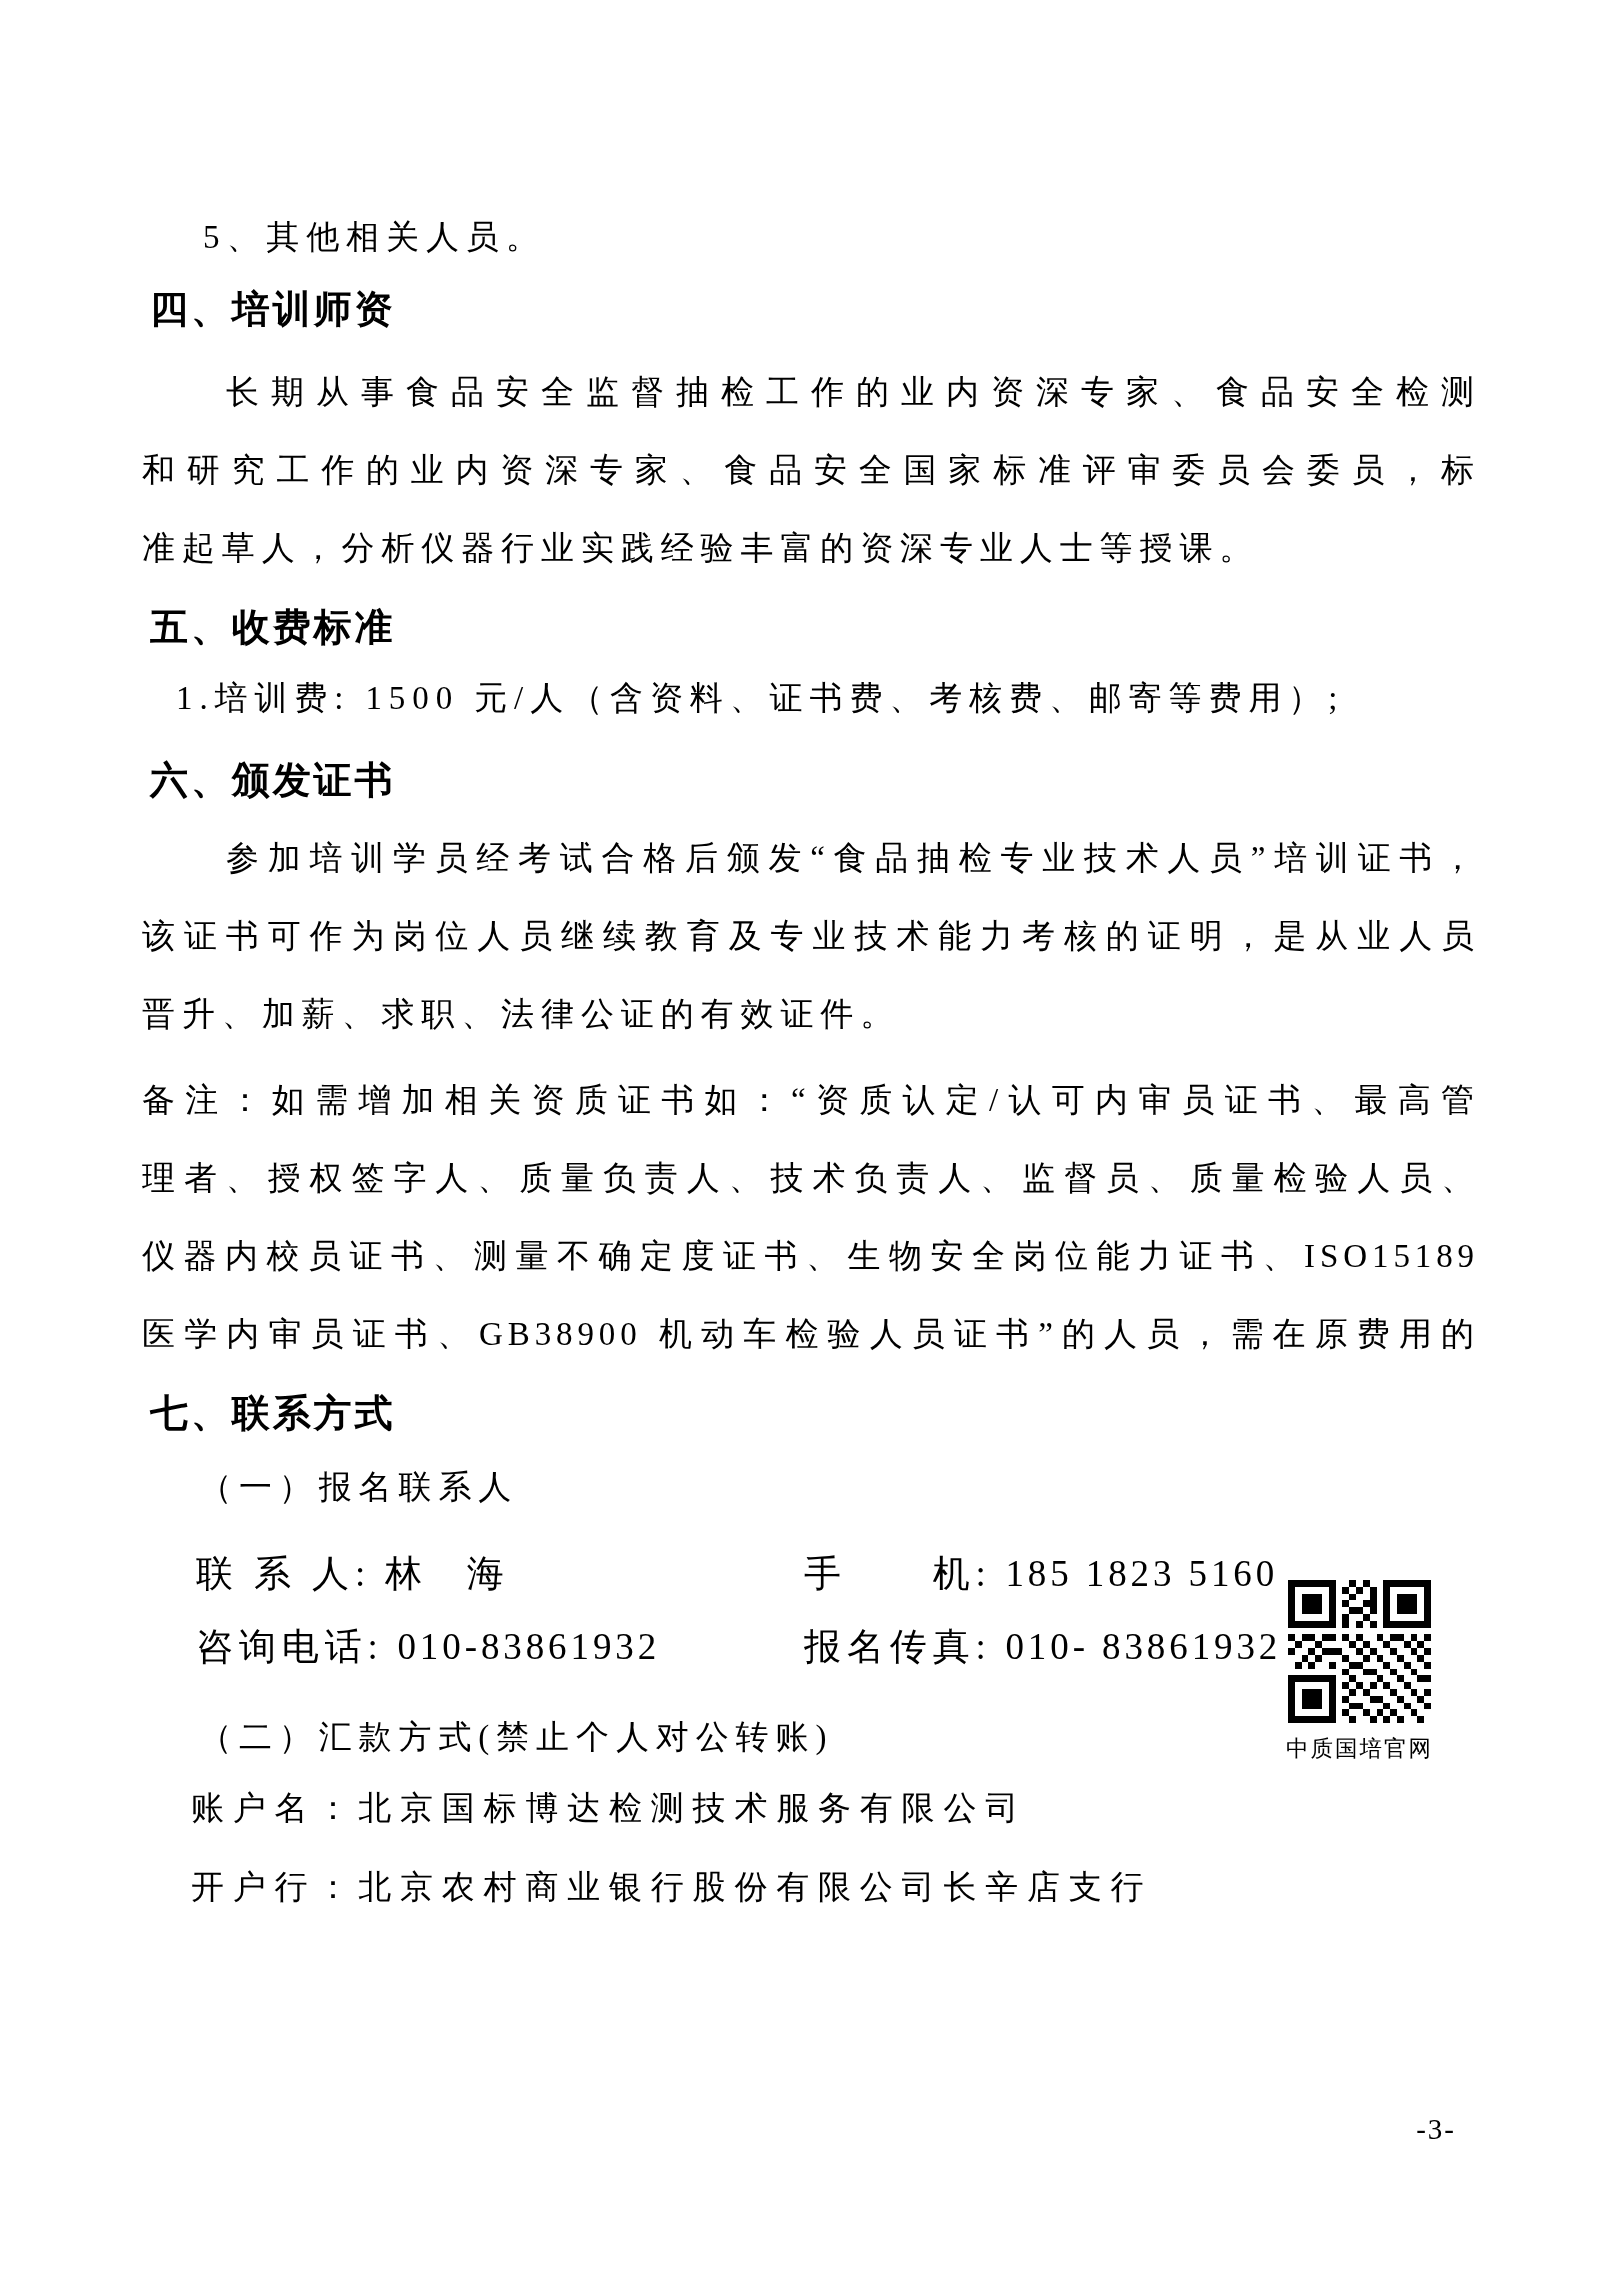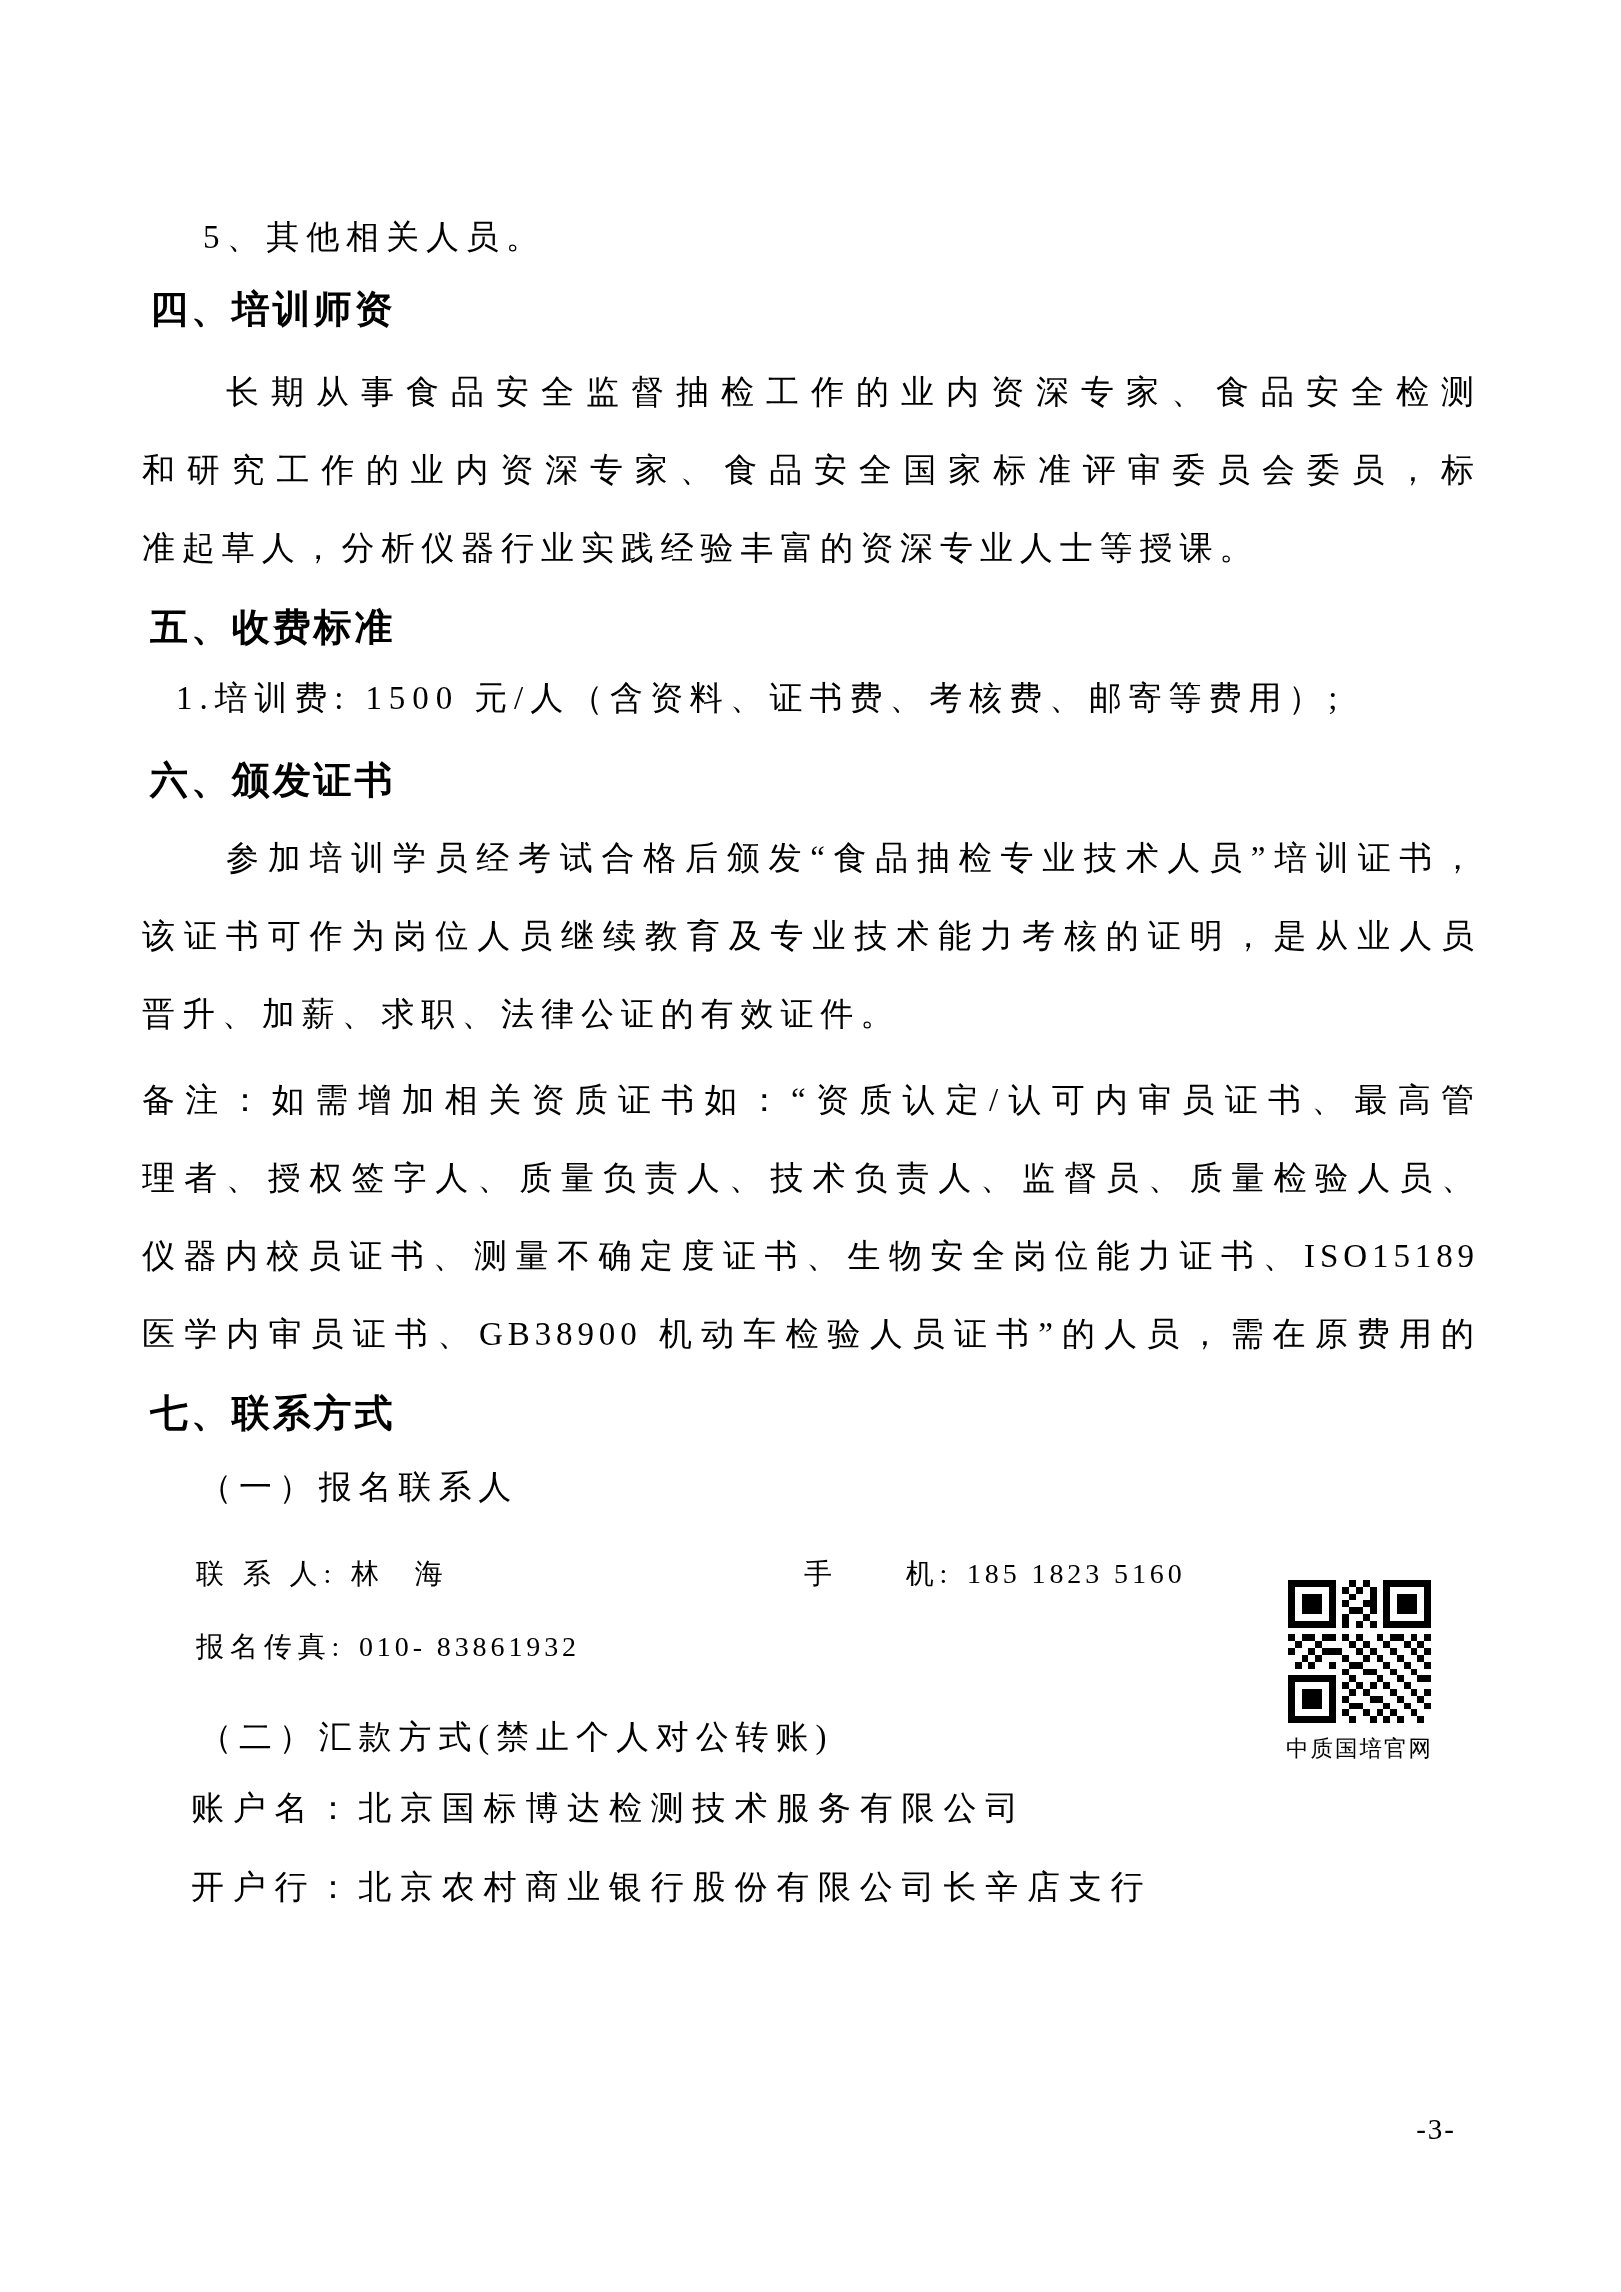--- a/index.html
+++ b/index.html
@@ -43,21 +43,21 @@
   .h-five      { margin-top:14.7px; }
   .fee-line    { margin-top:18.6px; padding-left:34px; }
   .h-six       { margin-top:29px; }
   .para-six    { margin-top:12.7px; }
   .note-para   { margin-top:7.8px; }
   .h-seven     { margin-top:14.7px; }
   .sub-head1   { margin-top:21.6px; padding-left:57px; }
   .contact-row { display:flex; margin-top:31px; padding-left:54px; }
   .contact-row.second { margin-top:17.6px; }
   .contact-left { width:608px; flex:0 0 608px; }
-  .contact-pair { font-size:28px; line-height:55px; letter-spacing:5.9px; white-space:nowrap; }
+  .contact-pair { font-size:37px; line-height:55px; letter-spacing:5.9px; white-space:nowrap; }
   .contact-value { margin-left:13.7px; letter-spacing:3.9px; }
   .sub-head2   { margin-top:36px; padding-left:57px; }
   .acct-line1  { margin-top:15.7px; padding-left:49px; letter-spacing:8.8px; }
   .acct-line2  { margin-top:24.5px; padding-left:49px; letter-spacing:8.8px; }
   .qr-block {
     position:absolute;
     left:1286px; top:1580px;
     width:147px;
     text-align:center;
   }
@@ -111,20 +111,23 @@
 
     <div class="contact-row">
       <div class="contact-left contact-pair">
         <span>联 系 人:</span><span class="contact-value">林　海</span>
       </div>
       <div class="contact-pair">
         <span>手　　机:</span><span class="contact-value">185 1823 5160</span>
       </div>
     </div>
     <div class="contact-row second">
+      <div class="contact-left contact-pair">
+        <span>咨询电话:</span><span class="contact-value">010-83861932</span>
+      </div>
       <div class="contact-pair">
         <span>报名传真:</span><span class="contact-value">010- 83861932</span>
       </div>
     </div>
 
     <div class="body-line single sub-head2">（二）汇款方式(禁止个人对公转账)</div>
     <div class="body-line single acct-line1">账户名：北京国标博达检测技术服务有限公司</div>
     <div class="body-line single acct-line2">开户行：北京农村商业银行股份有限公司长辛店支行</div>
   </div>
 

